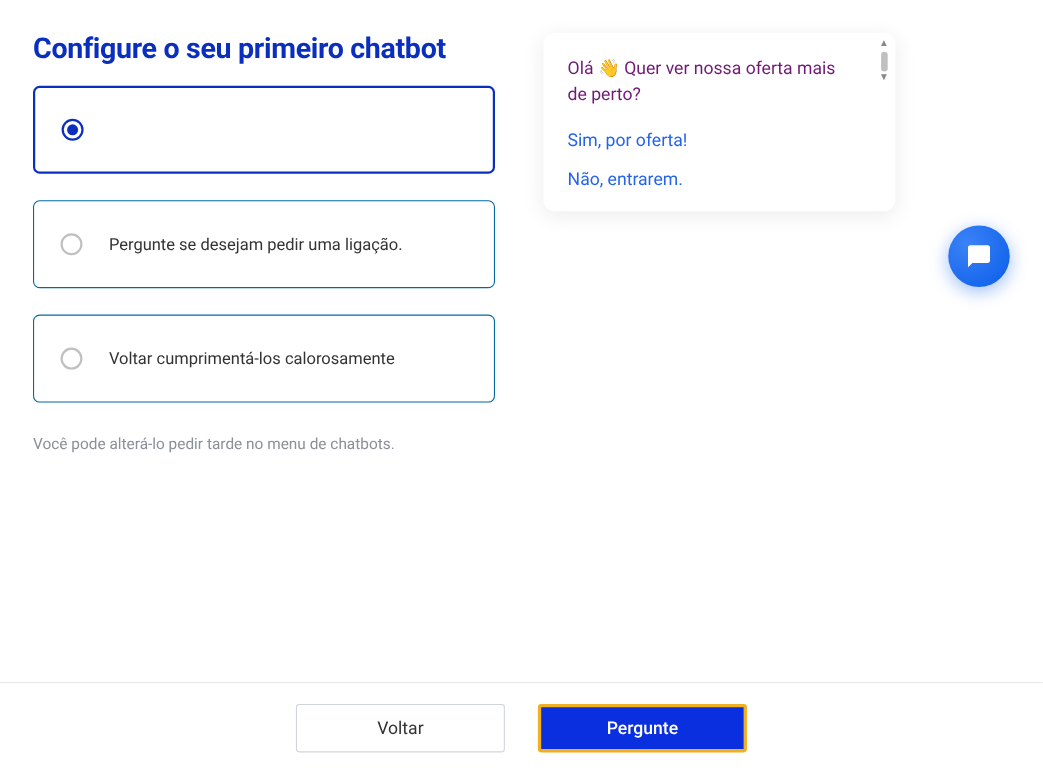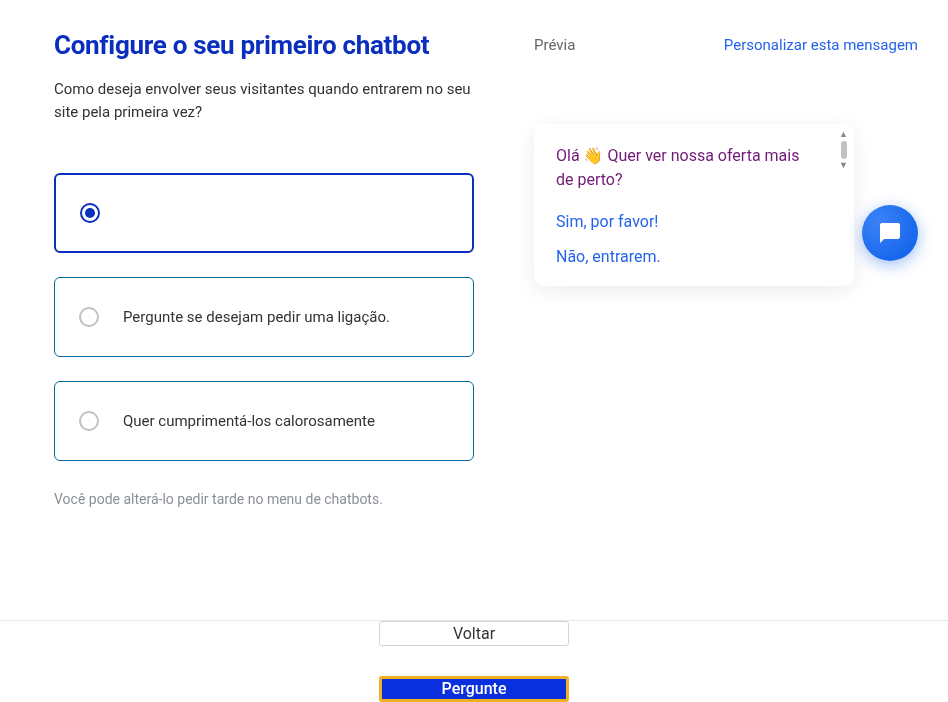--- a/index.html
+++ b/index.html
@@ -11,23 +11,22 @@
       font-family: -apple-system, BlinkMacSystemFont, "Segoe UI", Roboto, Helvetica, Arial, sans-serif;
       background: #ffffff;
       width: 948px;
       height: 702px;
       position: relative;
       overflow: hidden;
     }
     .content-area {
       display: flex;
       padding: 30px 30px 0 30px;
-      gap: 60px;
+      gap: 44px;
       height: 620px;
-      margin-left: 24px;
     }
     .left-column {
       flex: 0 0 420px;
     }
     .page-title {
       color: #0a2fbf;
       font-size: 26px;
       font-weight: 700;
       margin-bottom: 18px;
       letter-spacing: -0.3px;
@@ -173,21 +172,20 @@
       position: absolute;
       bottom: 0;
       left: 0;
       right: 0;
       height: 82px;
       border-top: 1px solid #e5e7eb;
       display: flex;
       align-items: center;
       justify-content: center;
       gap: 30px;
-      flex-direction: column;
     }
     .btn {
       width: 190px;
       height: 44px;
       border-radius: 3px;
       font-size: 16px;
       cursor: pointer;
       display: flex;
       align-items: center;
       justify-content: center;
@@ -203,55 +201,50 @@
       color: #ffffff;
       font-weight: 500;
     }
   </style>
 </head>
 <body>
 
 <div class="content-area">
   <div class="left-column">
     <h1 class="page-title">Configure o seu primeiro chatbot</h1>
-    <p class="page-subtitle">Como deseja envolver seus visitantes quando entrarem no seu site pela primeira vez?</p>
 
     <div class="option selected">
       <span class="radio"></span>
     </div>
 
     <div class="option">
       <span class="radio"></span>
       <span class="option-text">Pergunte se desejam pedir uma ligação.</span>
     </div>
 
     <div class="option">
       <span class="radio"></span>
-      <span class="option-text">Quer cumprimentá-los calorosamente</span>
+      <span class="option-text">Voltar cumprimentá-los calorosamente</span>
     </div>
 
     <p class="hint-text">Você pode alterá-lo pedir tarde no menu de chatbots.</p>
   </div>
 
   <div class="right-column">
-    <div class="preview-header">
-      <span class="preview-label">Prévia</span>
-      <a class="customize-link">Personalizar esta mensagem</a>
-    </div>
 
     <div class="chat-preview">
       <div class="chat-scroll-controls">
         <span class="scroll-arrow">▲</span>
         <span class="scroll-thumb"></span>
         <span class="scroll-arrow">▼</span>
       </div>
       <div class="chat-greeting">
         <span>Olá </span><span>👋</span><span> Quer ver nossa oferta mais de perto?</span>
       </div>
-      <div class="chat-option">Sim, por favor!</div>
+      <div class="chat-option">Sim, por oferta!</div>
       <div class="chat-option">Não, entrarem.</div>
     </div>
 
     <div class="fab">
       <svg viewBox="0 0 24 24">
         <path d="M20 2H4c-1.1 0-2 .9-2 2v18l4-4h14c1.1 0 2-.9 2-2V4c0-1.1-.9-2-2-2z"></path>
       </svg>
     </div>
   </div>
 </div>

